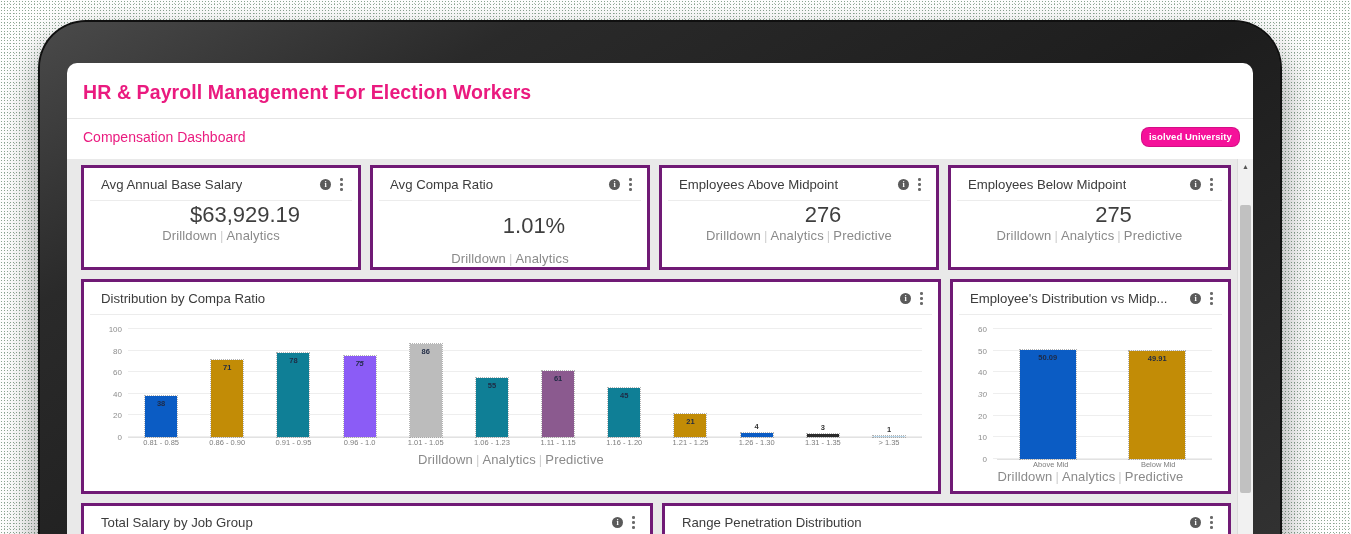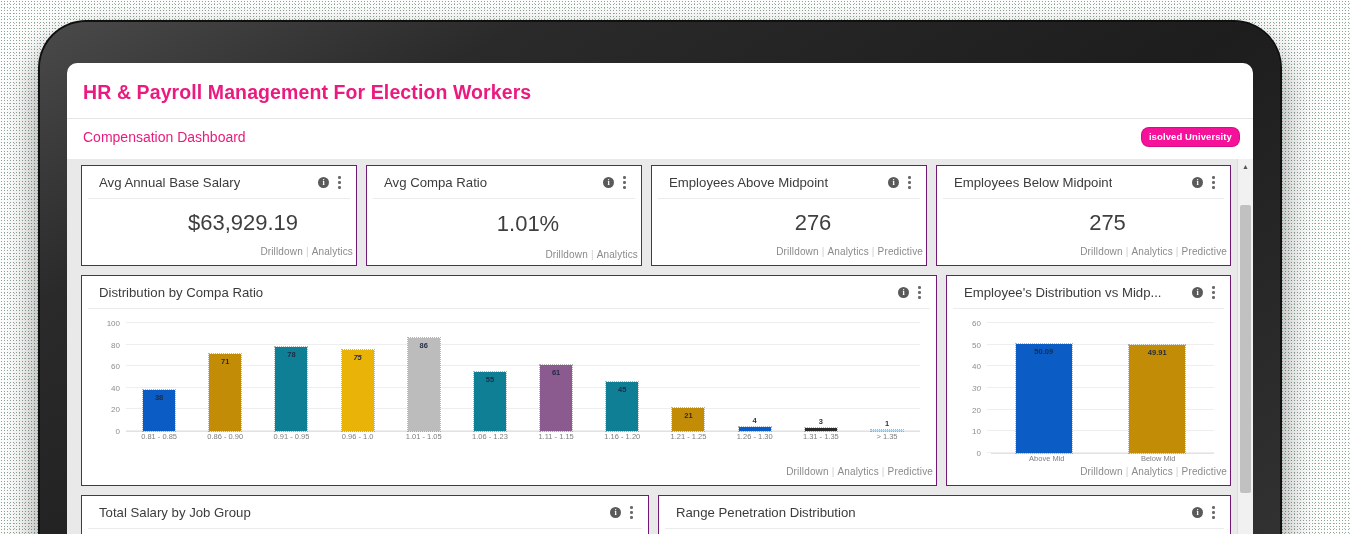--- a/index.html
+++ b/index.html
@@ -61,21 +61,21 @@
   
   .canvas{
     position:absolute;left:0;right:0;top:96px;bottom:0;
     background:#e9e9e9;
     padding:6px 22px 0 14px;
     box-sizing:border-box;
     overflow:hidden;
   }
   .row{display:flex;gap:9px;margin-bottom:9px;}
   .card{
-    background:#fff;border:1px solid #701a75;
+    background:#fff;border:3px solid #701a75;
     display:flex;flex-direction:column;
   }
   .card-head{
     display:flex;align-items:center;justify-content:space-between;
     padding:9px 9px 8px 11px;
     border-bottom:1px solid #ececec;
     margin:0 6px;
   }
   .card-title{font-size:13.2px;color:#3c3c3c;white-space:nowrap;overflow:hidden;text-overflow:ellipsis;}
   .head-icons{display:flex;align-items:center;gap:9px;flex:none;padding-left:6px;}
@@ -92,22 +92,22 @@
   }
   .ico-kebab i:nth-child(1){top:0}
   .ico-kebab i:nth-child(2){top:5px}
   .ico-kebab i:nth-child(3){top:10px}
 
   .kpi-val{
     flex:1;display:flex;align-items:center;justify-content:center;
     font-size:22px;color:#3f3f3f;font-weight:400;margin-left:48px;
   }
   .links{
-    text-align:right;font-size:10px;color:#8a8a8a;
-    padding-bottom:8px;letter-spacing:.15px;
+    text-align:center;font-size:13px;color:#8a8a8a;
+    padding-bottom:24px;letter-spacing:.15px;
   }
   .links span{padding:0 3px;}
   .links b{color:#cfcfcf;font-weight:normal;}
 
   
   .chart-body{flex:1;position:relative;padding:14px 10px 0 10px;}
   .plot{position:relative;height:108px;margin-left:34px;margin-right:6px;}
   .gridline{position:absolute;left:0;right:0;height:1px;background:#eeeeee;}
   .ytick{
     position:absolute;right:calc(100% + 6px);transform:translateY(-50%);
@@ -269,21 +269,21 @@
                   <div class="bar" style="height: 71%; background: rgb(194, 140, 6);">
                     <span class="dl">71</span>
                   </div>
                 </div>
                 <div class="bcol">
                   <div class="bar" style="height: 78%; background: rgb(15, 127, 150);">
                     <span class="dl">78</span>
                   </div>
                 </div>
                 <div class="bcol">
-                  <div class="bar" style="height: 75%; background: #eab308; font-style: italic;">
+                  <div class="bar" style="height: 75%; background: #8b5cf6; font-style: italic;">
                     <span class="dl">75</span>
                   </div>
                 </div>
                 <div class="bcol">
                   <div class="bar" style="height: 86%; background: rgb(188, 188, 188);">
                     <span class="dl">86</span>
                   </div>
                 </div>
                 <div class="bcol">
                   <div class="bar" style="height: 55%; background: rgb(15, 127, 150);">

